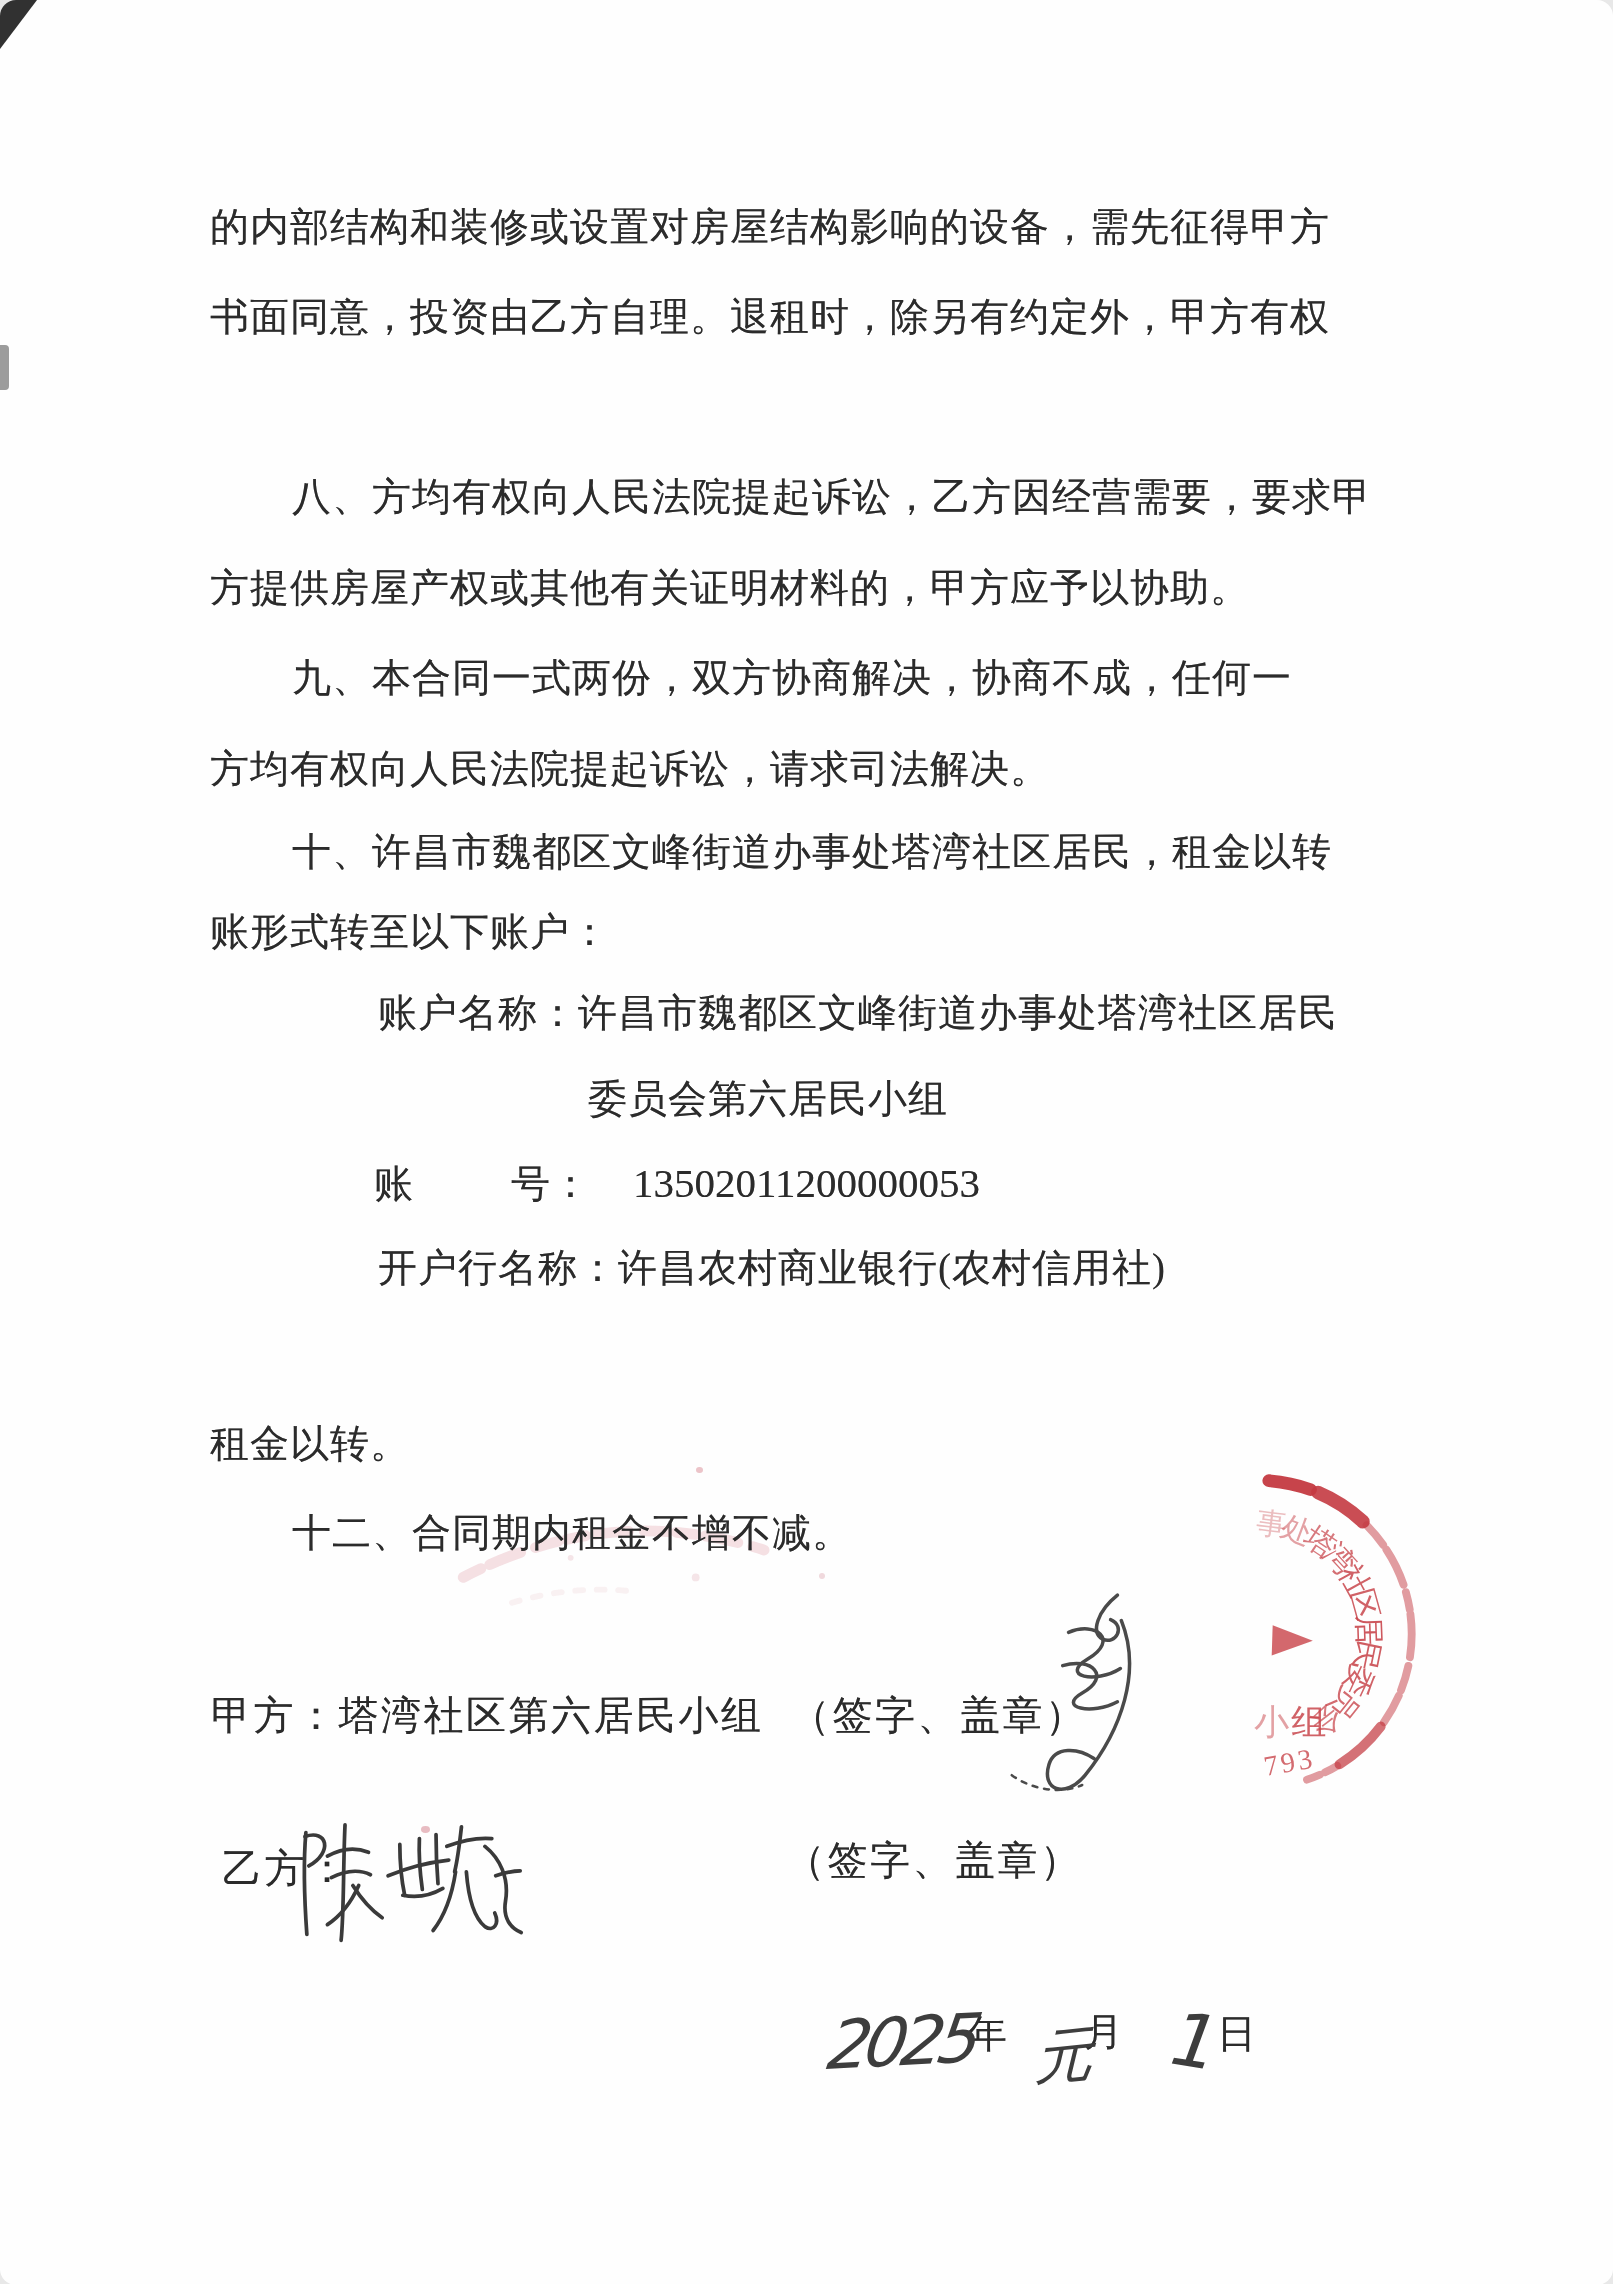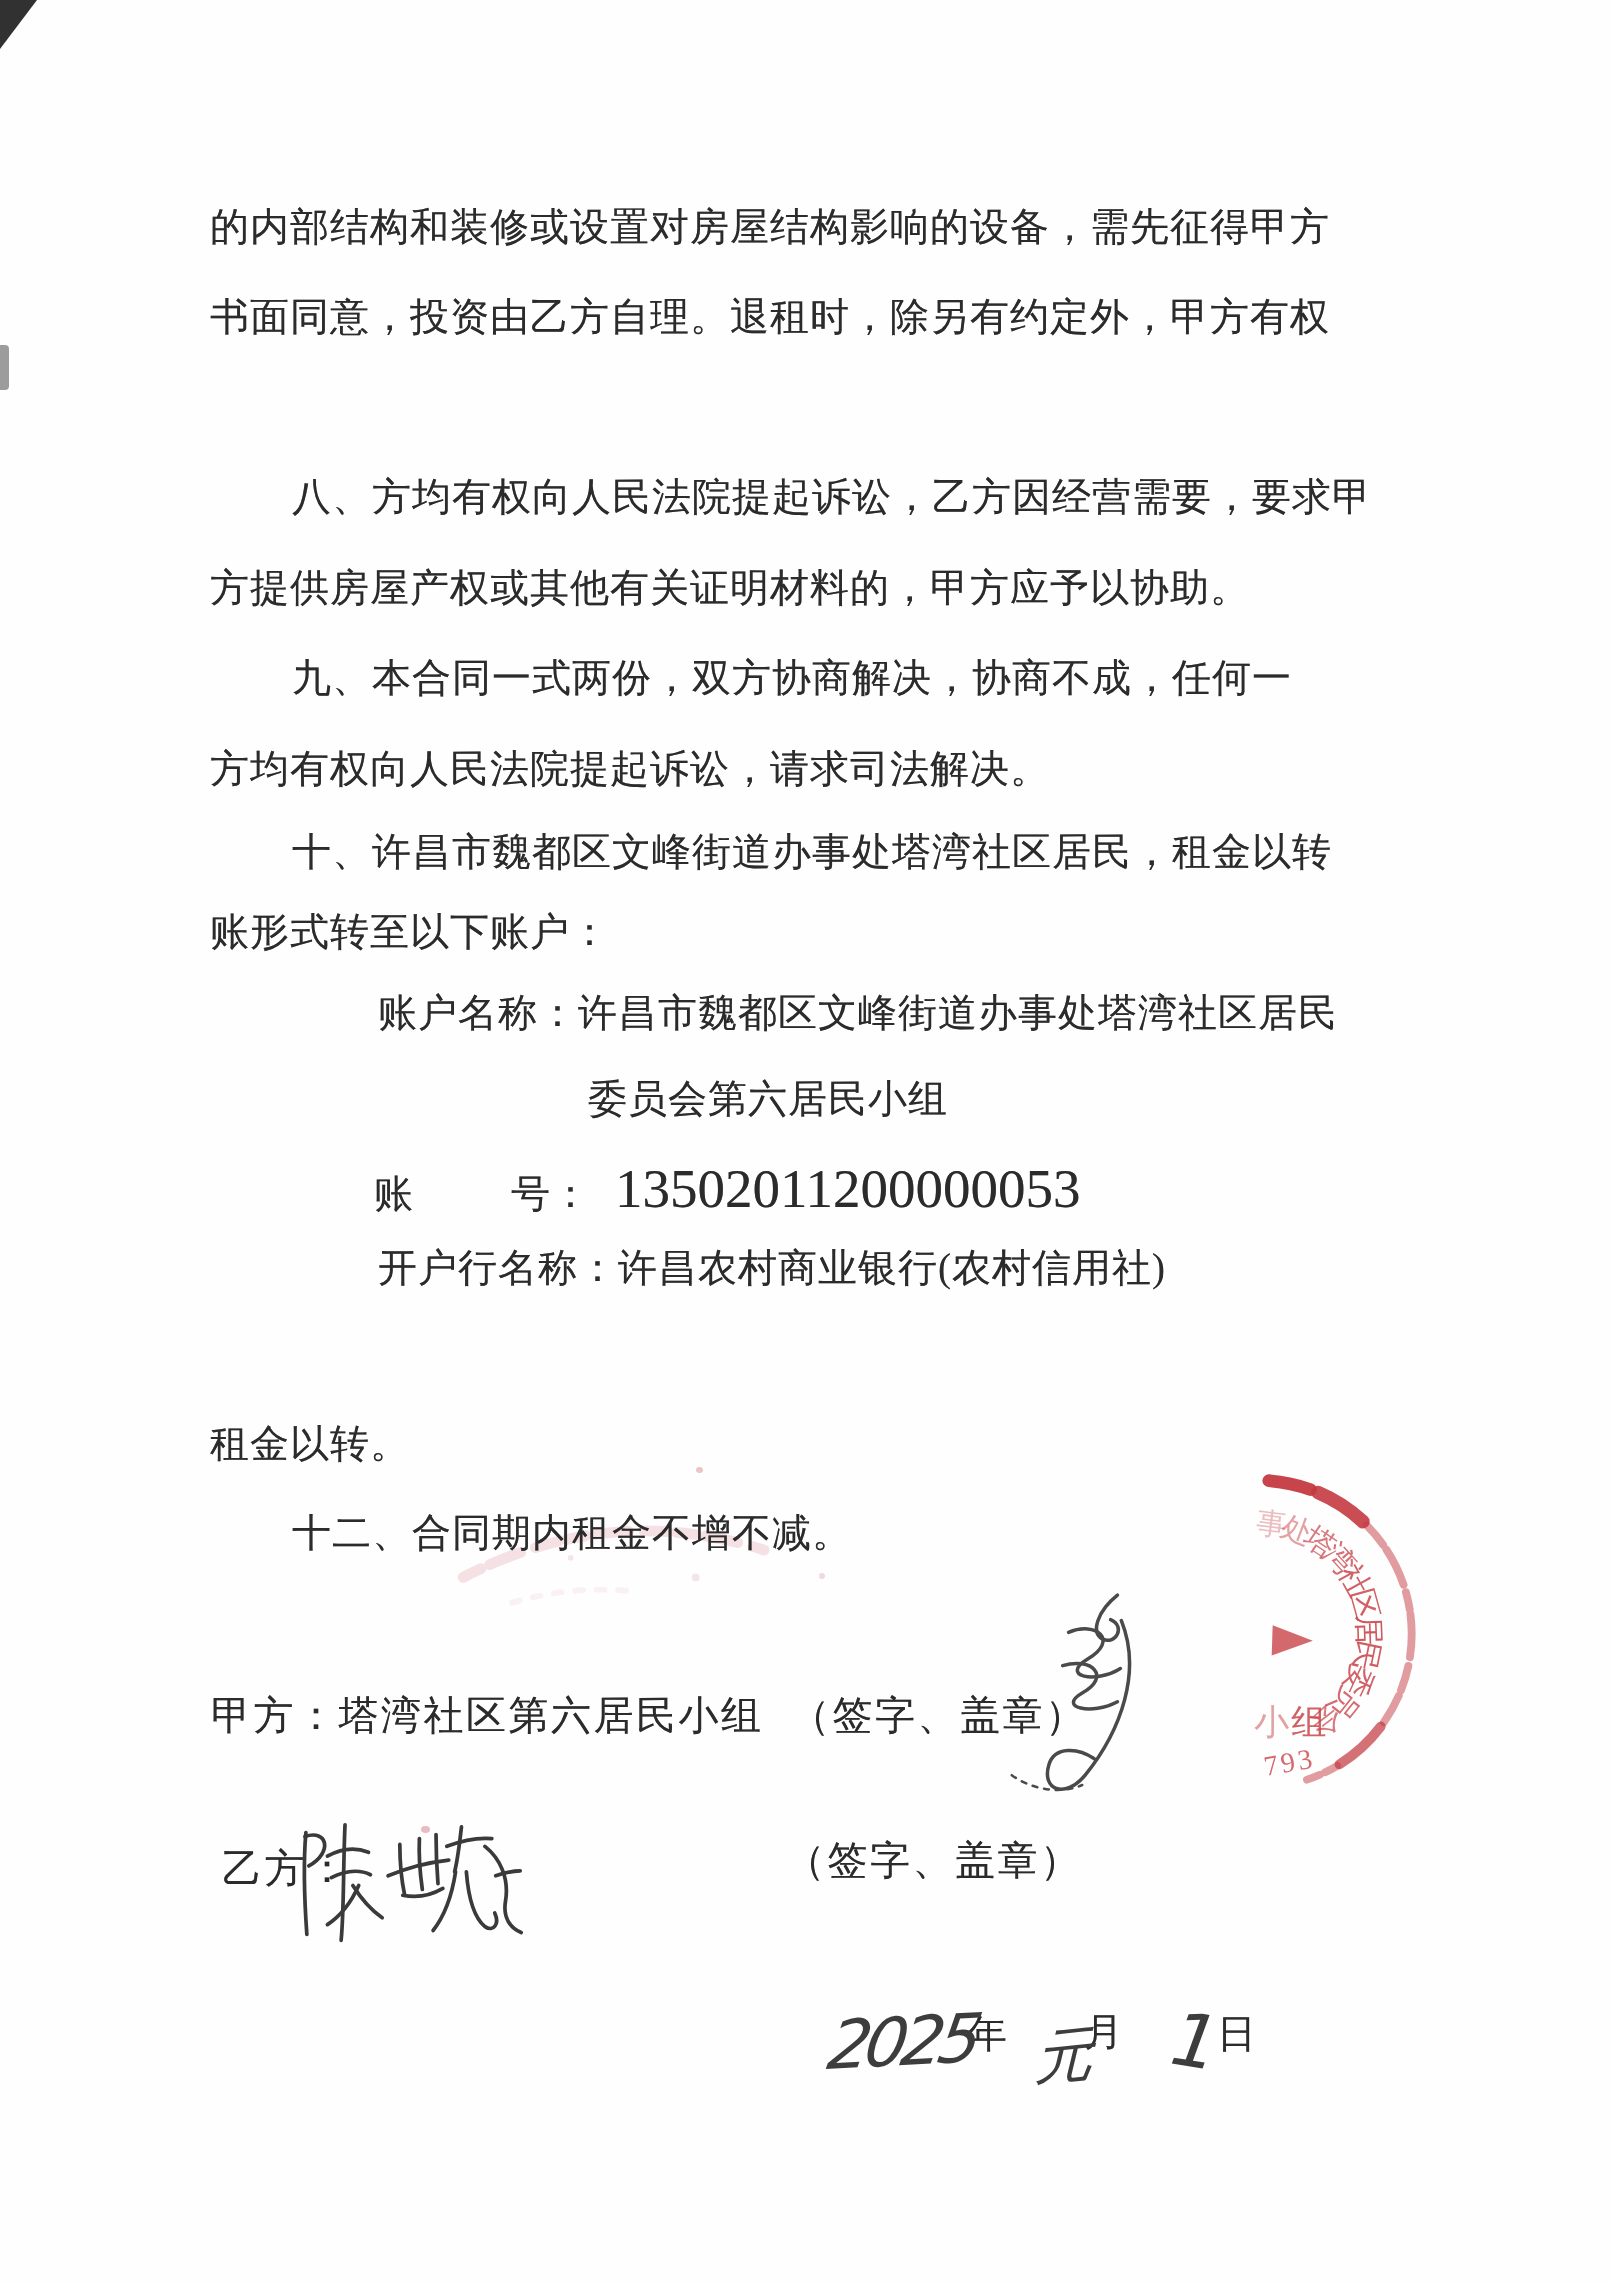--- a/index.html
+++ b/index.html
@@ -4,20 +4,21 @@
 <style>
   html,body{margin:0;padding:0;background:#e8e8e8;}
   .page{
     position:relative;
     width:1613px;height:2285px;
     margin:0 auto;
     background:#fefefe;
     overflow:hidden;
     font-family:"Liberation Serif","DejaVu Serif",serif;
     color:#2b2b2b;
+    border-radius:16px;
   }
   
   .corner-mark{
     position:absolute;left:0;top:0;width:37px;height:49px;
     background:#151515;opacity:.88;
     clip-path:polygon(0 0,100% 0,0 100%);
   }
   .edge-mark{
     position:absolute;left:0;top:345px;width:8.8px;height:45px;
     background:#4a4a4a;opacity:.55;border-radius:0 3.9px 3.9px 0;
@@ -43,21 +44,21 @@
   .bl-8{top:825px;left:292px}
   .bl-9{top:905px;left:210px}
   .bl-10{top:986px;left:378px}
   .bl-11{top:1072px;left:588px}
   .bl-12{top:1157px;left:374px}
   .bl-13{top:1241px;left:378px}
   .bl-14{top:1328px;left:292px}
   .bl-15{top:1417px;left:210px}
   .bl-16{top:1506px;left:292px}
   .acct-right{margin-left:97px;}
-  .acct-num{margin-left:24px;font-size:55px;letter-spacing:0;}
+  .acct-num{margin-left:42px;font-size:41px;letter-spacing:0;}
   
   .party-label{position:absolute;font-size:40px;letter-spacing:2.5px;white-space:nowrap;z-index:2;
     text-shadow:0 0 0.6px rgba(50,50,50,.55);}
   .pa-label{top:1688px;left:211px;}
   .pa-note{top:1688px;left:790px;}
   .pb-label{top:1841px;left:222px;}
   .pb-note{top:1833px;left:785px;}
   
   .hw{position:absolute;font-family:"DejaVu Sans",sans-serif;font-style:italic;color:#3d3d3d;z-index:3;white-space:nowrap;}
   .hw-year{top:2003px;left:829px;font-size:67px;letter-spacing:-5.9px;transform:rotate(-3deg) skewX(-12deg);}

